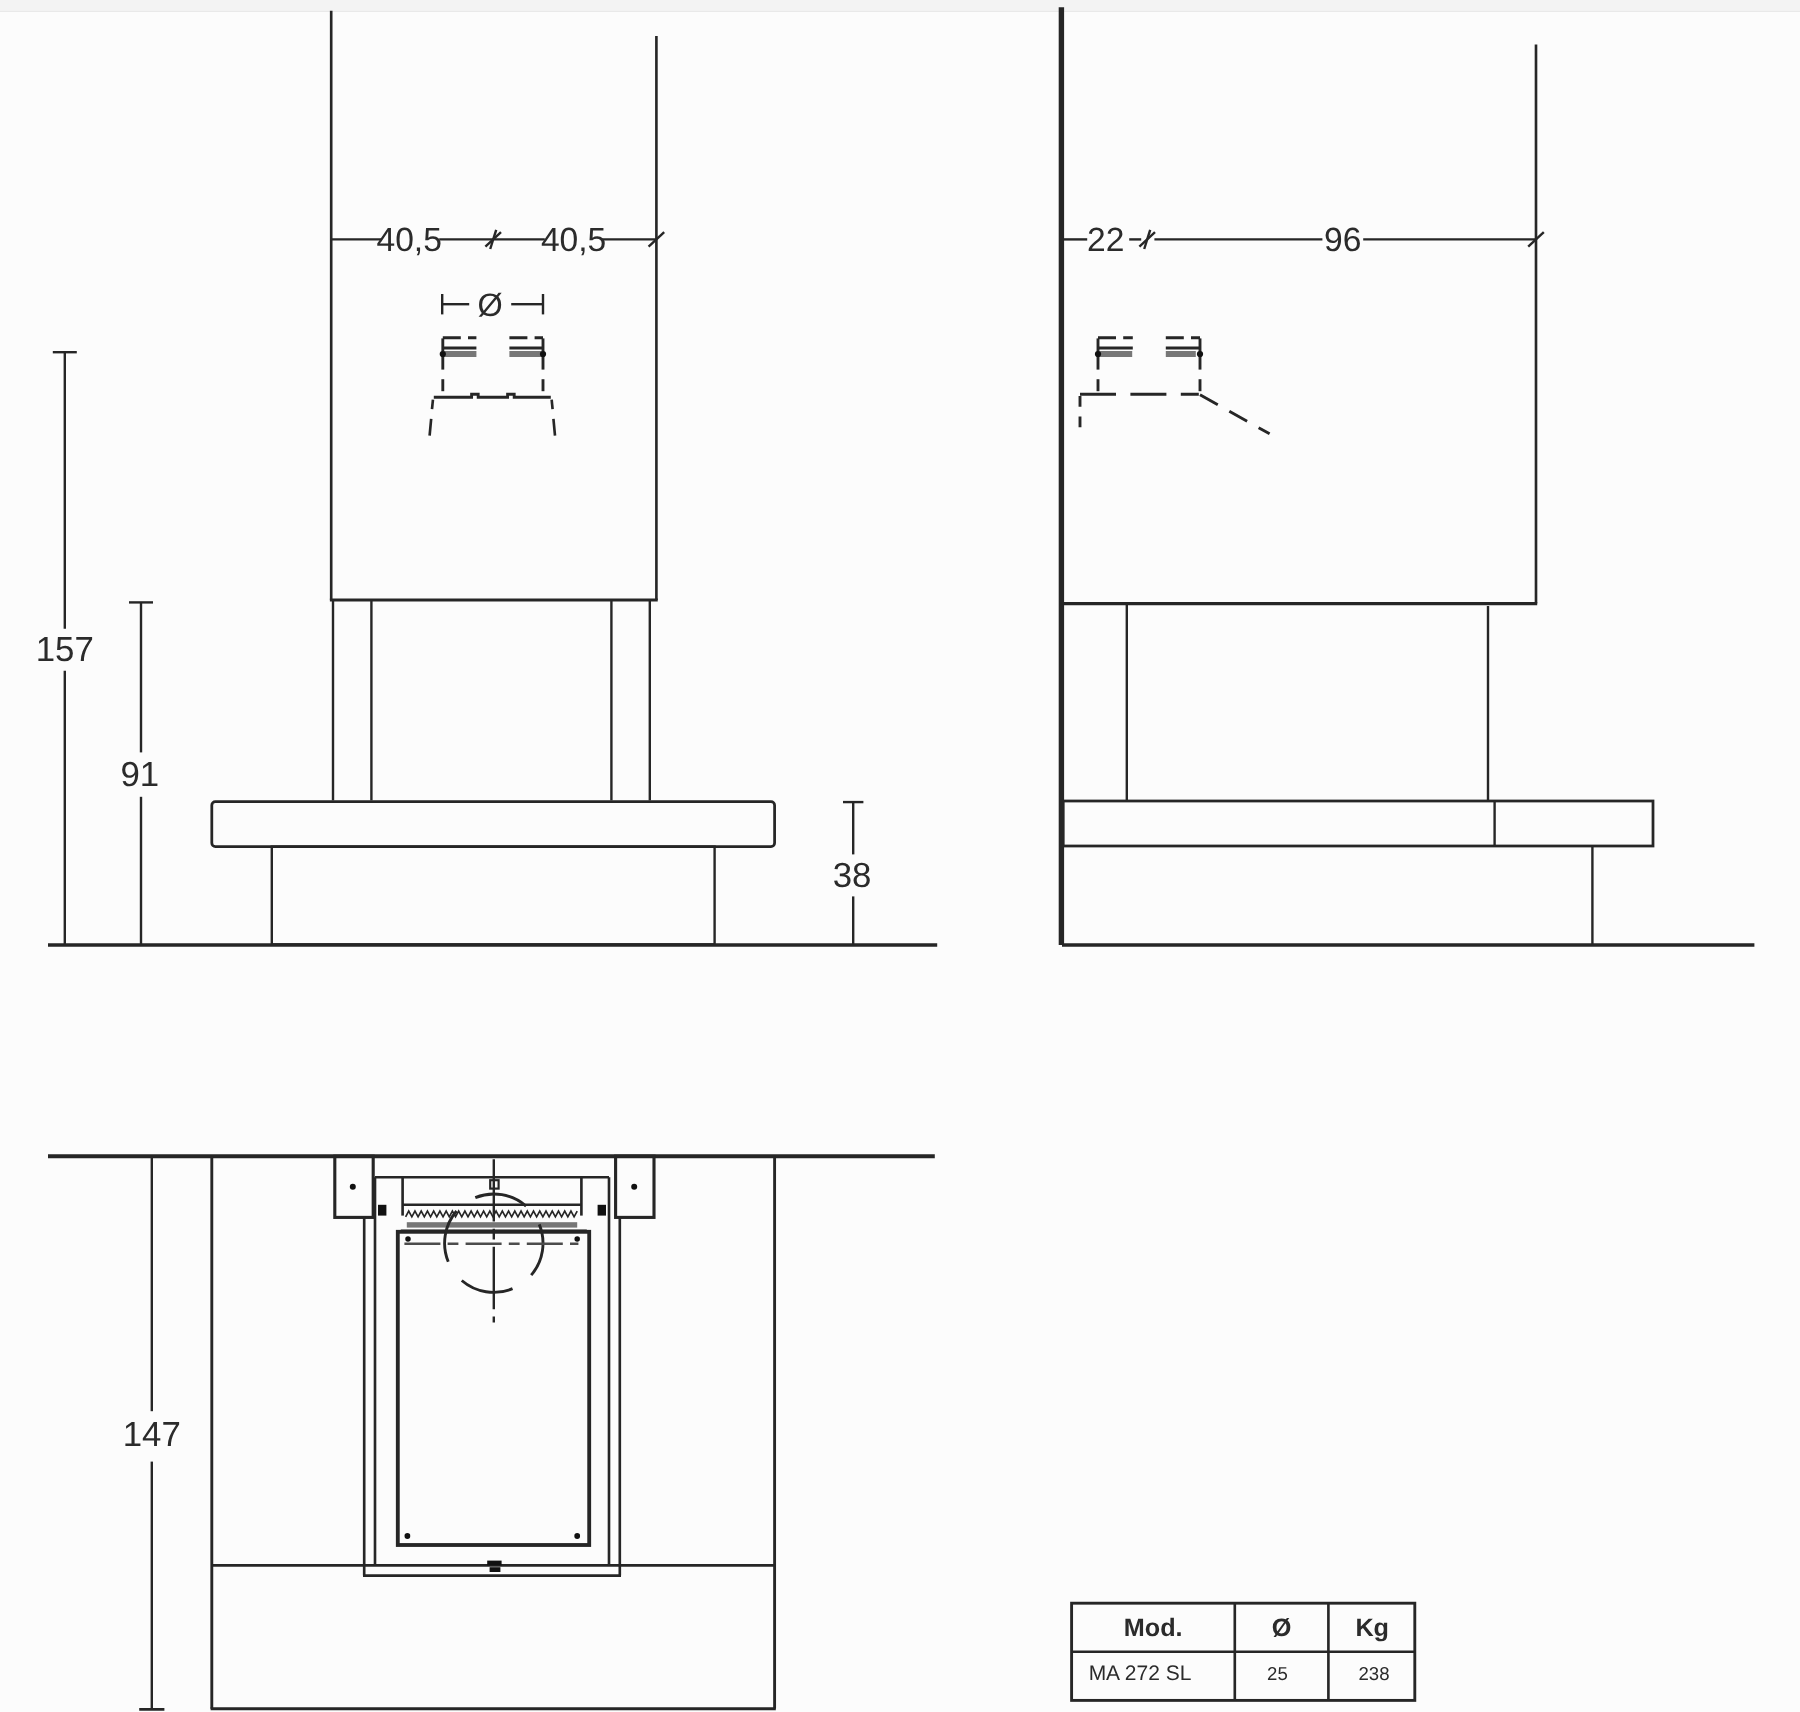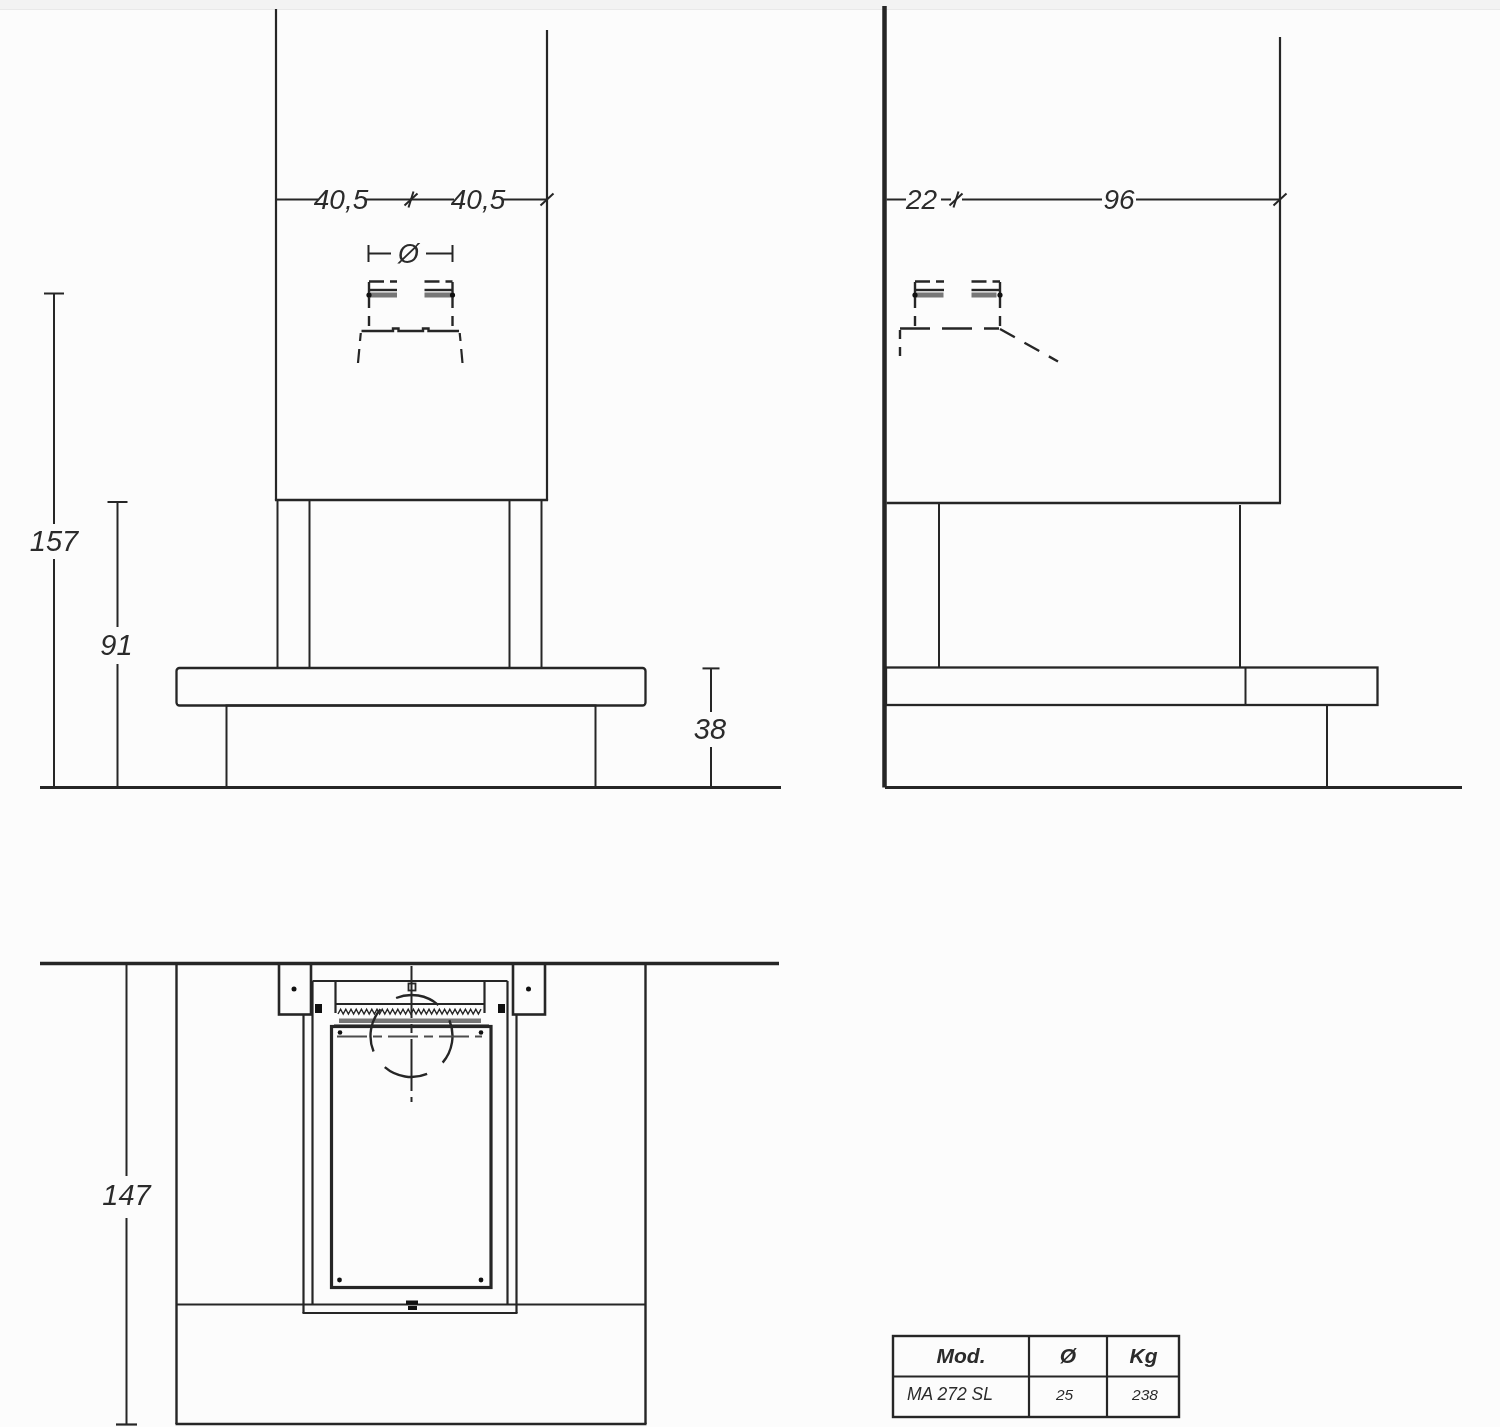--- a/index.html
+++ b/index.html
@@ -1,16 +1,16 @@
 <!DOCTYPE html>
 <html><head>
 <meta charset="utf-8">
 <style>
   html,body{margin:0;padding:0;background:#fcfcfc;}
-  .page{position:relative;width:1500px;height:1427px;background:#fcfcfc;overflow:hidden;font-style:italic;}
+  .page{position:relative;width:1500px;height:1427px;background:#fcfcfc;overflow:hidden;}
   svg{position:absolute;left:0;top:0;transform:translateZ(0);will-change:transform;}
   text{font-family:"Liberation Sans", sans-serif;fill:#2b2b2b;}
 </style>
 </head>
 <body>
 <div class="page">
 <svg width="1500" height="1427" viewBox="0 0 1500 1427">
 
   <rect x="0" y="0" width="1500" height="1427" fill="#fcfcfc"></rect>
 

